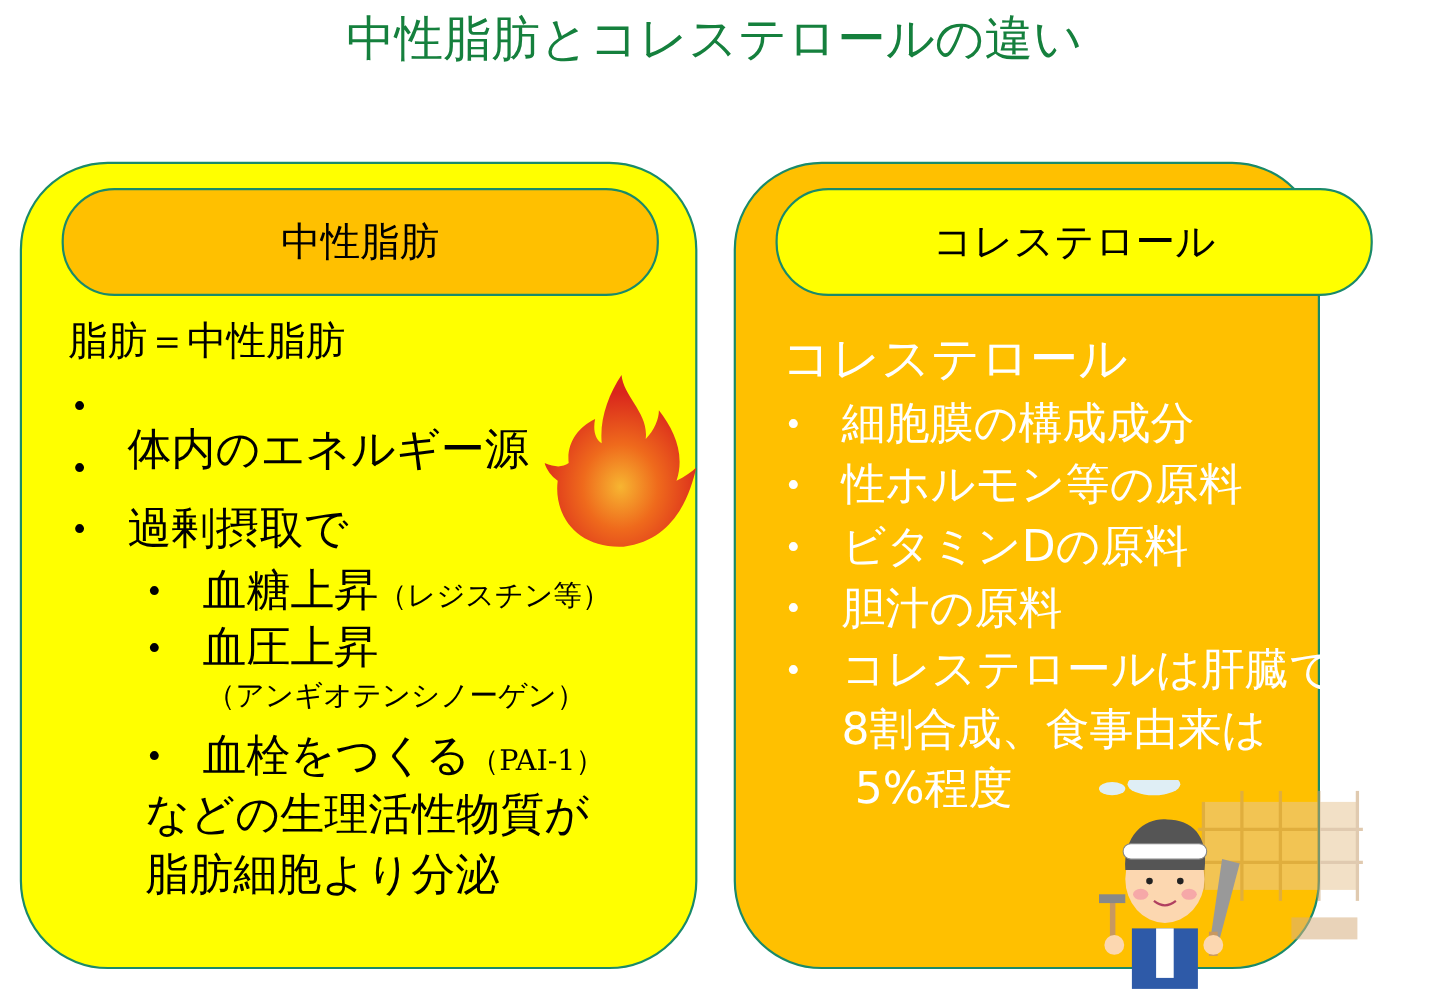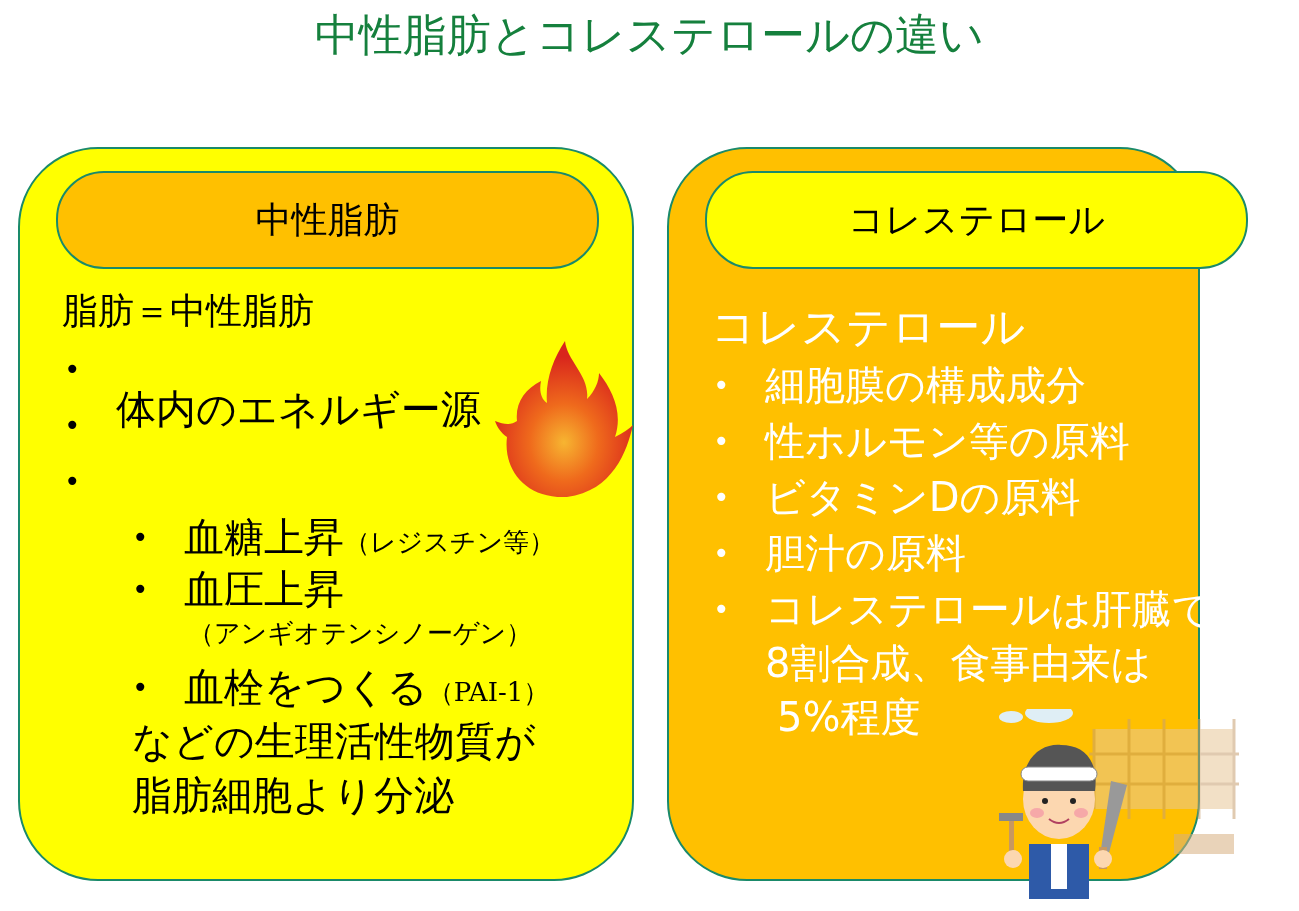--- a/index.html
+++ b/index.html
@@ -32,20 +32,21 @@
   </div>
 
   <div class="line dark" style="left:42px;top:136px;font-size:36px;line-height:52px;">脂肪＝中性脂肪</div>
 
   <span class="bullet dark" style="left:44px;top:204px;">•</span>
   <div class="line dark" style="left:96px;top:196px;margin-top:40px;">体内のエネルギー源</div>
 
   <span class="bullet dark" style="left:44px;top:260px;">•</span>
 
   <span class="bullet dark" style="left:44px;top:316px;">•</span>
+  <div class="line dark" style="left:96px;top:308px;">過剰摂取で</div>
 
   <span class="bullet dark" style="left:112px;top:372px;">•</span>
   <div class="line dark" style="left:164px;top:364px;">
     <span>血糖上昇</span><span class="small">（レジスチン等）</span>
   </div>
 
   <span class="bullet dark" style="left:112px;top:424px;">•</span>
   <div class="line dark" style="left:164px;top:416px;">血圧上昇</div>
   <div class="line dark small" style="left:168px;top:468px;line-height:32px;">（アンギオテンシノーゲン）</div>
 

